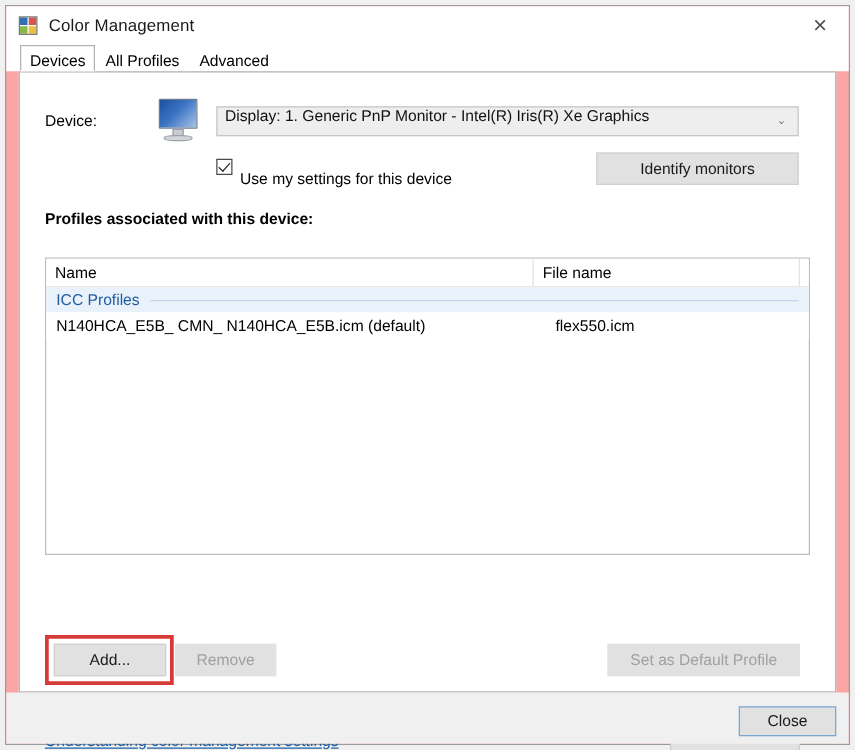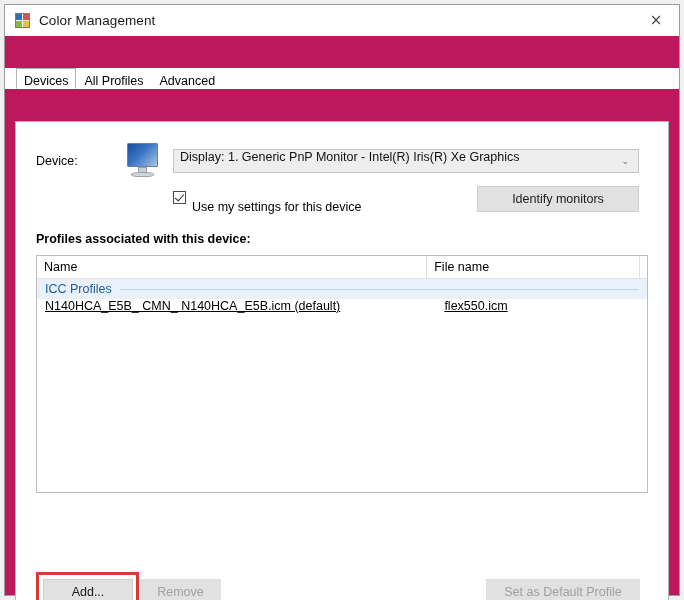--- a/index.html
+++ b/index.html
@@ -16,26 +16,25 @@
     color: #000;
   }
 
   
   .window {
     position: absolute;
     left: 4px;
     top: 4px;
     width: 676px;
     height: 592px;
-    background: #be185d;
+    background: #fca5a5;
     border: 1px solid #9b9b9b;
     box-sizing: border-box;
     display: flex;
     flex-direction: column;
-    gap: 32px;
   }
 
   .titlebar {
     height: 31px;
     background: #ffffff;
     display: flex;
     align-items: center;
     flex: none;
     position: relative;
   }
@@ -257,21 +256,21 @@
     left: 20px;
     top: 110px;
     font-size: 12.5px;
     font-weight: bold;
   }
 
   
   .listbox {
     position: absolute;
     left: 20px;
-    top: 133px;
+    top: 148px;
     right: 20px;
     height: 238px;
     border: 1px solid #bdbdbd;
     background: #ffffff;
     box-sizing: border-box;
   }
   .list-header {
     display: flex;
     height: 22px;
     border-bottom: 1px solid #e2e2e2;
@@ -305,23 +304,22 @@
   .group-rule {
     flex: 1;
     height: 1px;
     background: #c4d6ea;
     margin-left: 8px;
     margin-right: 8px;
   }
   .item-row {
     height: 21px;
     display: flex;
-    align-items: flex-start;
-    background: #ffffff;
-    text-decoration: underline;
+    align-items: center;
+    background: #ffffff;
   }
   .item-name {
     width: 400px;
     padding-left: 8px;
     box-sizing: border-box;
     font-size: 12.5px;
     white-space: nowrap;
   }
   .item-file {
     width: 218px;

